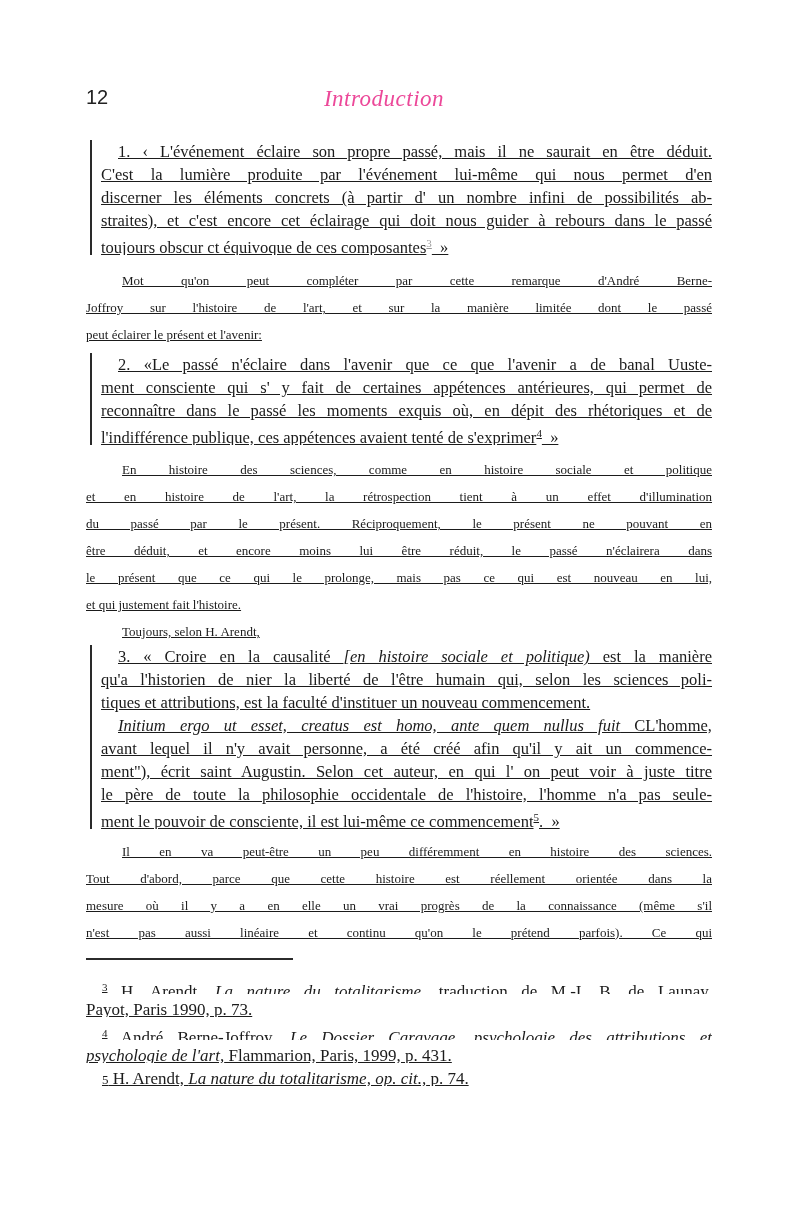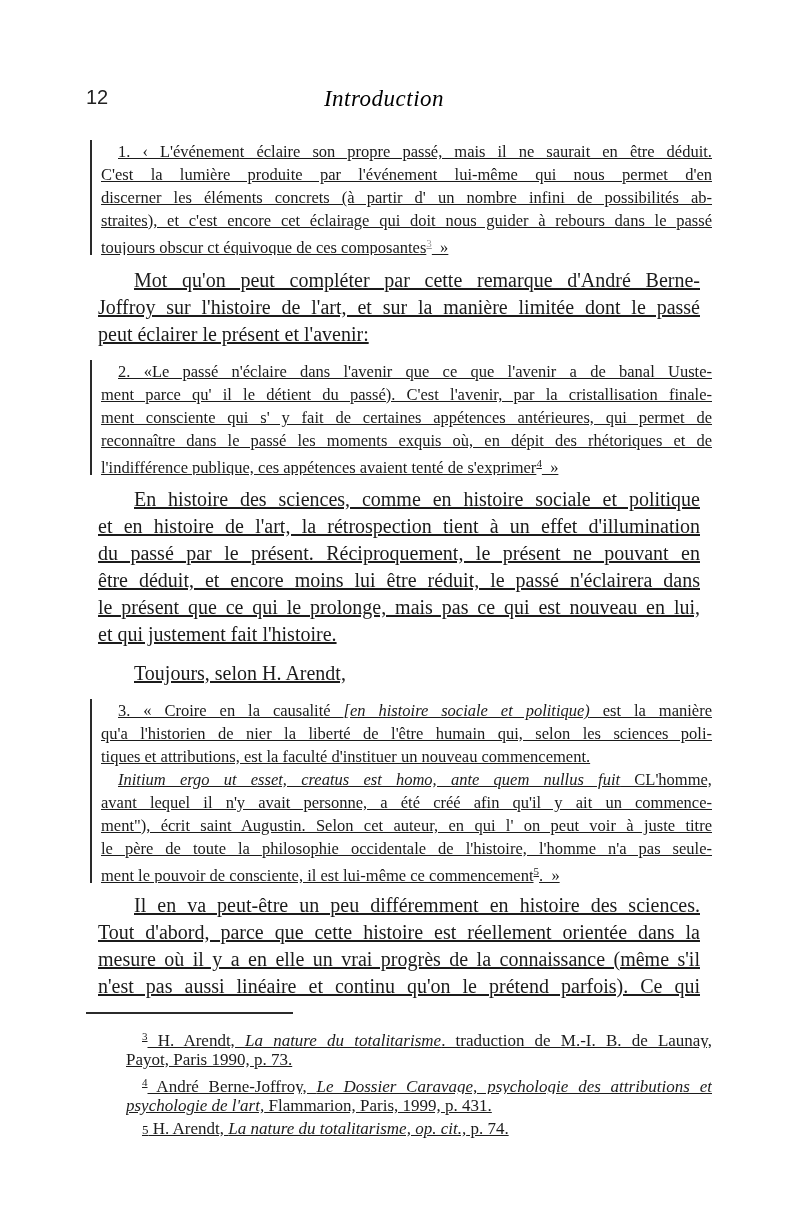--- a/index.html
+++ b/index.html
@@ -4,47 +4,47 @@
 <style>
   html,body{margin:0;padding:0;background:#e8e8e8;}
   body{width:800px;height:1215px;background:#ffffff;overflow:hidden;
        font-family:"Liberation Serif", serif; color:#1b1b1b;}
   .page{padding:86px 88px 0 86px;}
 
   
   .hdr{position:relative;height:26px;}
   .pagenum{font-family:"Liberation Sans", sans-serif;font-size:20px;color:#222;margin-top:26px;}
   .running-title{position:absolute;left:0;right:30px;top:0;text-align:center;
-                 font-style:italic;font-size:23px;letter-spacing:.5px;color:#000000;}
+                 font-style:italic;font-size:23px;letter-spacing:.5px;color:#ec4899;}
 
   
   .line{text-align:justify;text-align-last:justify;overflow:hidden;}
   .line.last{text-align-last:left;}
   .line span{white-space:pre-wrap;text-decoration:underline;}
 
   
-  .para{font-size:20px;line-height:27px;margin:12px;}
+  .para{font-size:13px;line-height:27px;margin:0;}
   .para .line{height:27px;}
   .para .ind{text-indent:36px;}
   .para1{margin-top:12px;}
   .para2{margin-top:11px;}
   .para3{margin-top:9px;}
 
   
   .quote{font-size:16.5px;line-height:23px;margin:0 0 0 4px;
          border-left:2px solid #2a2a2a;padding-left:9px;}
   .quote .line{height:23px;}
   .quote .ind{text-indent:17px;}
   .quote1{margin-top:28px;}
   .quote2{margin-top:5px;}
   .quote3{margin-top:0;}
 
   
   .rule{width:207px;height:2px;background:#2b2b2b;margin-top:12px;}
-  .footnotes{font-size:17px;line-height:23px;margin-top:11px;margin-left:40px;}
+  .footnotes{font-size:17px;line-height:32px;margin-top:11px;}
   .footnotes .line{height:23px;}
   .footnotes .ind{text-indent:16px;}
 
   .it{font-style:italic;}
   .sup{font-size:11px;vertical-align:6px;}
   .sm{font-size:13px;}
   .dim{opacity:.45;}
 </style>
 </head>
 <body>
@@ -65,21 +65,20 @@
     </section>
 
   <div class="para para1">
       <div class="line ind"><span>Mot qu'on peut compléter par cette remarque d'André Berne-</span></div>
       <div class="line"><span>Joffroy sur l'histoire de l'art, et sur la manière limitée dont le passé</span></div>
       <div class="line last"><span>peut éclairer le présent et l'avenir:</span></div>
     </div>
 
   <section class="quote quote2">
       <div class="line ind"><span>2. «Le passé n'éclaire dans l'avenir que ce que l'avenir a de banal Uuste-</span></div>
-      <div class="line"><span>ment parce qu' il le détient du passé). C'est l'avenir, par la cristallisation finale-</span></div>
       <div class="line"><span>ment consciente qui s' y fait de certaines appétences antérieures, qui permet de</span></div>
       <div class="line"><span>reconnaître dans le passé les moments exquis où, en dépit des rhétoriques et de</span></div>
       <div class="line last"><span>l'indifférence publique, ces appétences avaient tenté de s'exprimer</span><span class="sup">4</span><span> »</span></div>
     </section>
 
   <div class="para para2">
       <div class="line ind"><span>En histoire des sciences, comme en histoire sociale et politique</span></div>
       <div class="line"><span>et en histoire de l'art, la rétrospection tient à un effet d'illumination</span></div>
       <div class="line"><span>du passé par le présent. Réciproquement, le présent ne pouvant en</span></div>
       <div class="line"><span>être déduit, et encore moins lui être réduit, le passé n'éclairera dans</span></div>

